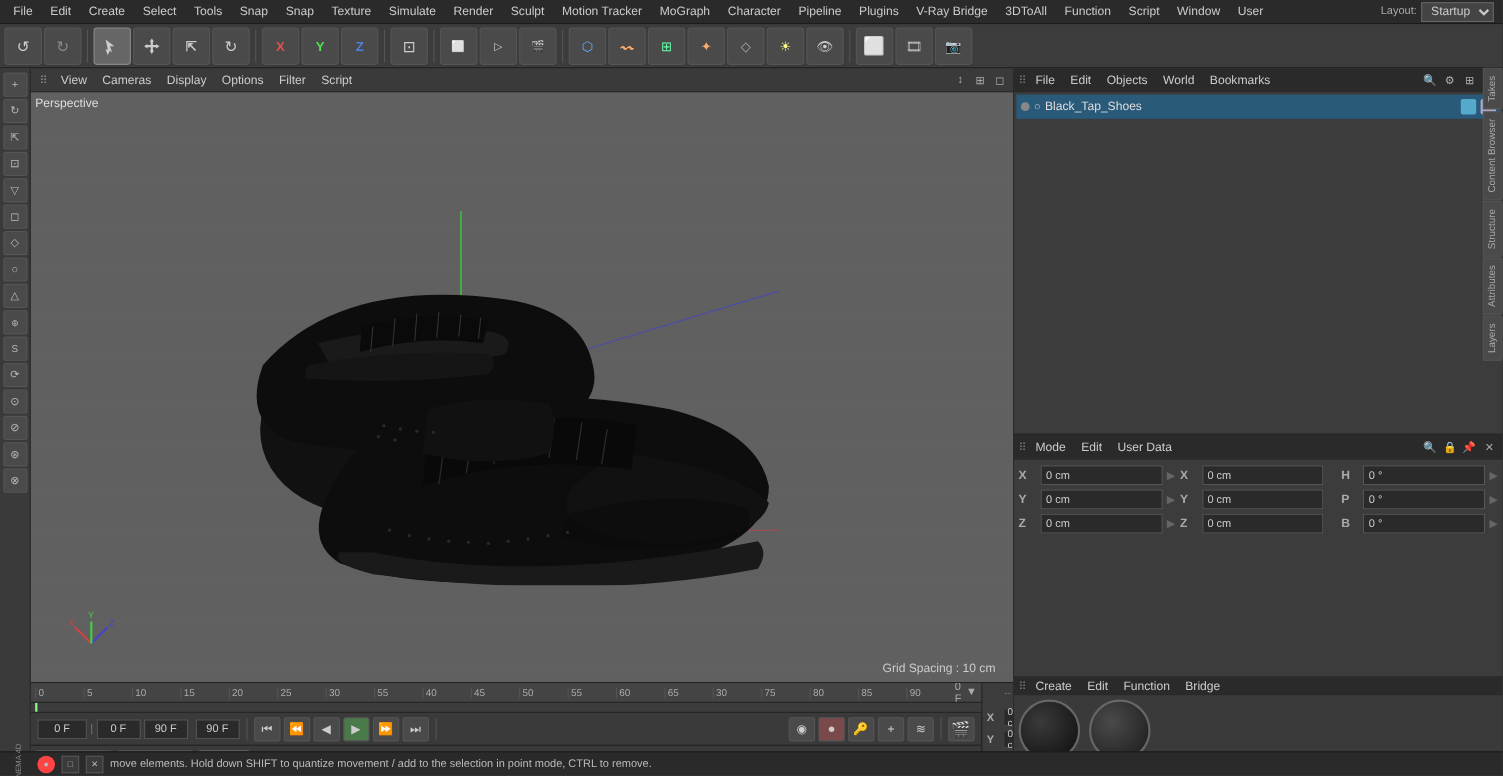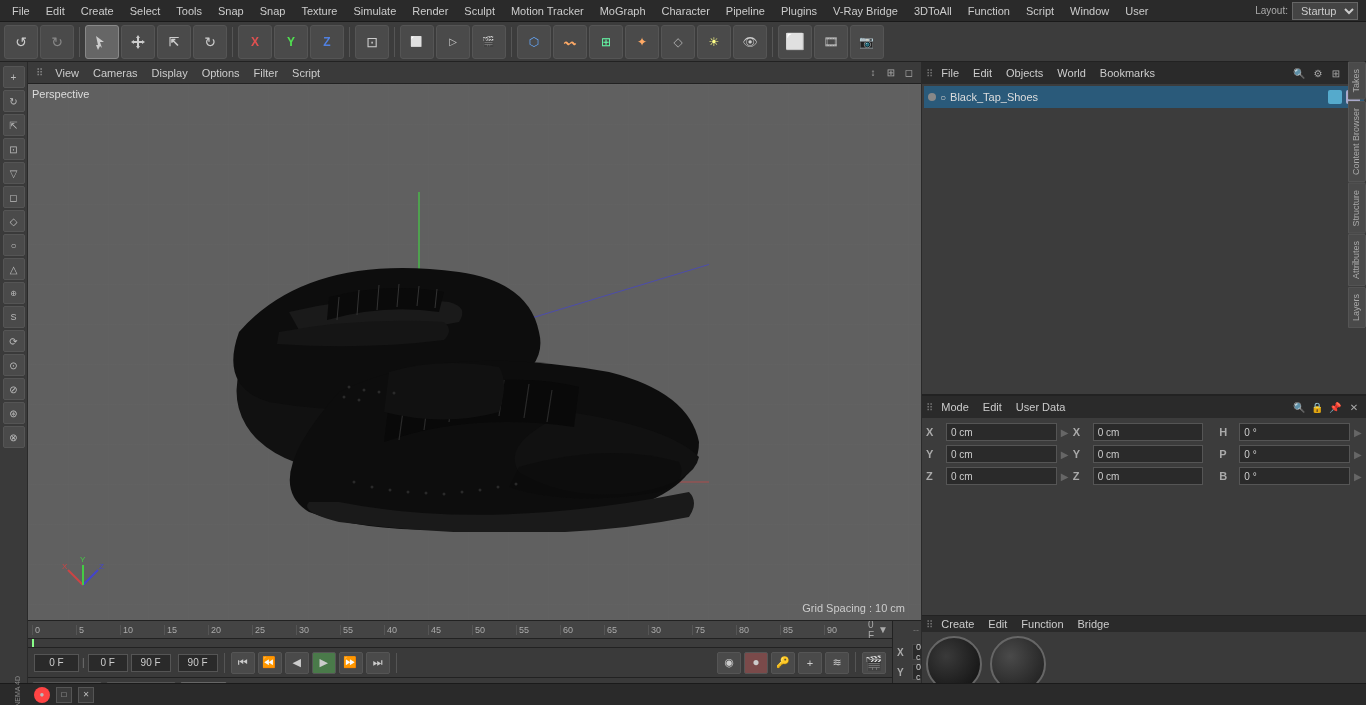--- a/index.html
+++ b/index.html
@@ -1023,13 +1023,14 @@
 </div>
 
 <div id="status-bar">
 
   <div style="display:flex; flex-direction:column; align-items:center; width:22px; flex-shrink:0;">
     <span style="font-size:7px; color:#888; writing-mode:vertical-rl; transform:rotate(180deg);">CINEMA 4D</span>
   </div>
   <div style="width:16px; height:16px; background:#ff4444; border-radius:50%; display:flex; align-items:center; justify-content:center; font-size:8px; flex-shrink:0; cursor:pointer;">●</div>
   <div style="width:16px; height:16px; background:#3a3a3a; border:1px solid #555; display:flex; align-items:center; justify-content:center; font-size:8px; flex-shrink:0; cursor:pointer;">□</div>
   <div style="width:16px; height:16px; background:#3a3a3a; border:1px solid #555; display:flex; align-items:center; justify-content:center; font-size:8px; flex-shrink:0; cursor:pointer;">✕</div>
+  <span id="status-text">move elements. Hold down SHIFT to quantize movement / add to the selection in point mode, CTRL to remove.</span>
 </div>
 
 </body></html>

